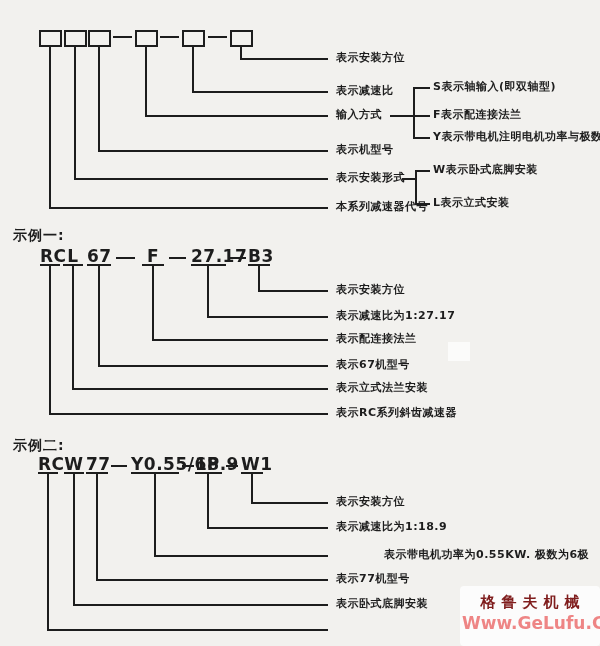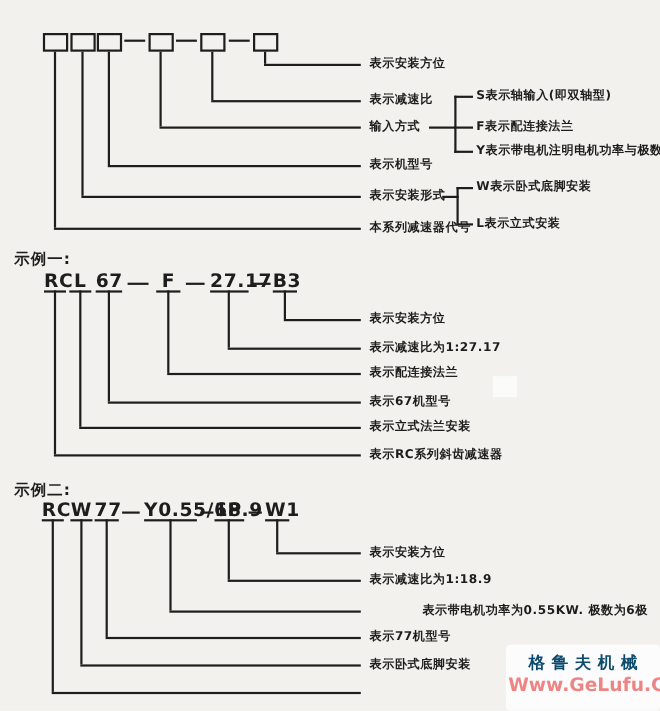--- a/index.html
+++ b/index.html
@@ -11,21 +11,21 @@
   }
   .h { position:absolute; height:2px; background:#1d1d1d; }
   .v { position:absolute; width:2px; background:#1d1d1d; }
   .box { position:absolute; top:30px; width:19px; height:13px; border:2px solid #1d1d1d; background:transparent; }
   .sec-title { position:absolute; font-size:14px; font-weight:bold; white-space:nowrap; letter-spacing:1px; }
   .lbl { position:absolute; font-size:11px; font-weight:bold; white-space:nowrap; line-height:14px; letter-spacing:0.5px; }
   .code { position:absolute; font-size:17px; font-weight:bold; text-align:center; line-height:14px; letter-spacing:0.5px; }
   .patch { position:absolute; background:#fbfbfa; }
   #wm-box { position:absolute; left:460px; top:586px; width:140px; height:60px; background:#fcfcfc; border-radius:4px; }
   #wm-brand { position:absolute; left:468px; top:593px; width:130px; text-align:center;
-              font-size:15px; font-weight:bold; letter-spacing:6px; color:#0c4a6e; white-space:nowrap; }
+              font-size:15px; font-weight:bold; letter-spacing:6px; color:#7f1d1d; white-space:nowrap; }
   #wm-url { position:absolute; left:462px; top:613px; width:136px; text-align:center;
             font-size:17px; font-weight:bold; color:#ee8585; white-space:nowrap; }
 </style>
 </head>
 <body>
 
 <div id="canvas">
 
 
   <div class="box" style="left:39px;"></div>

